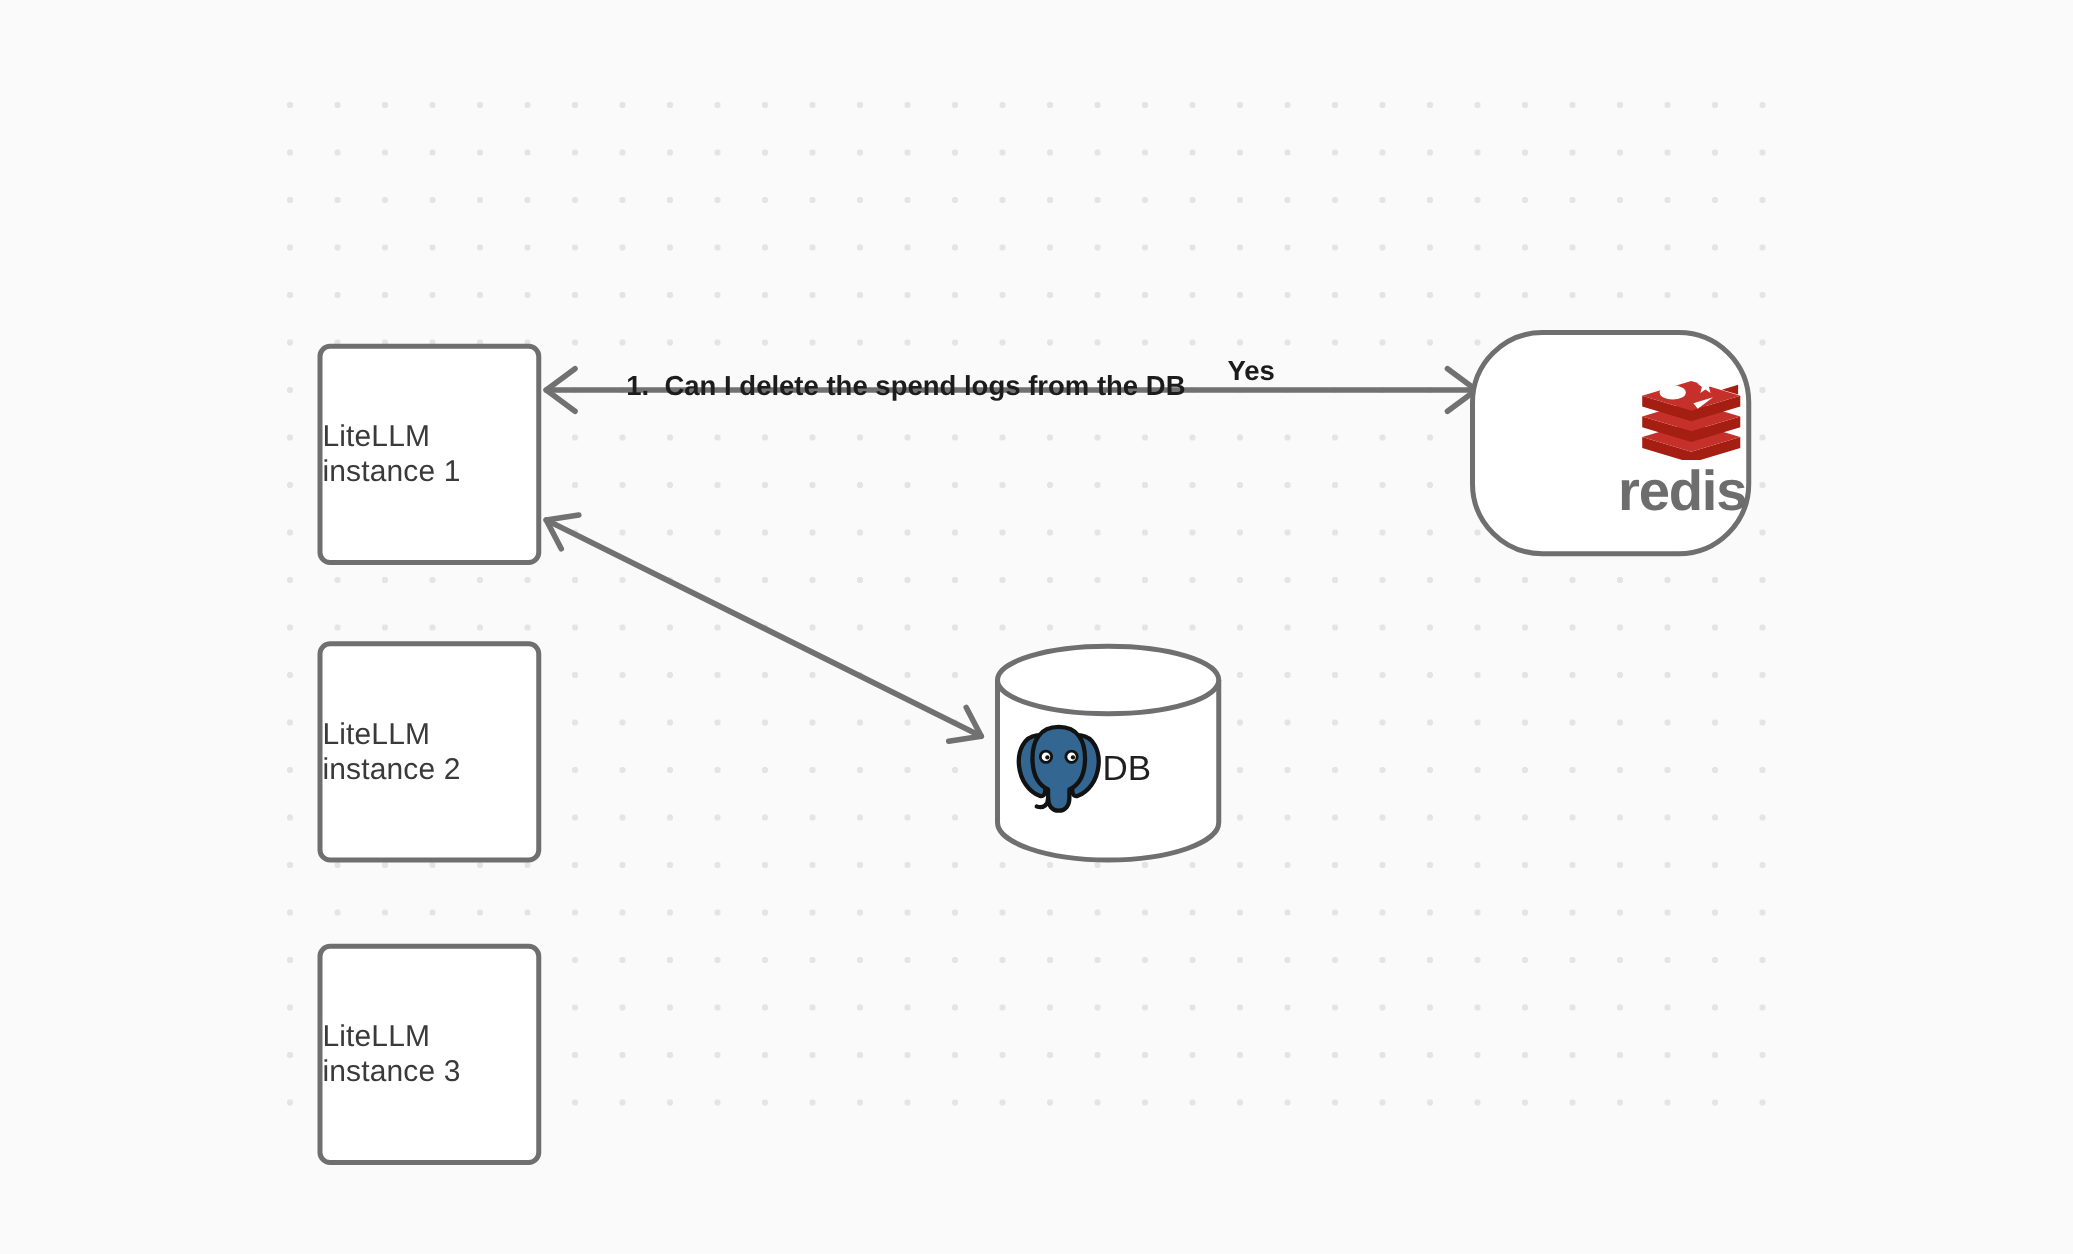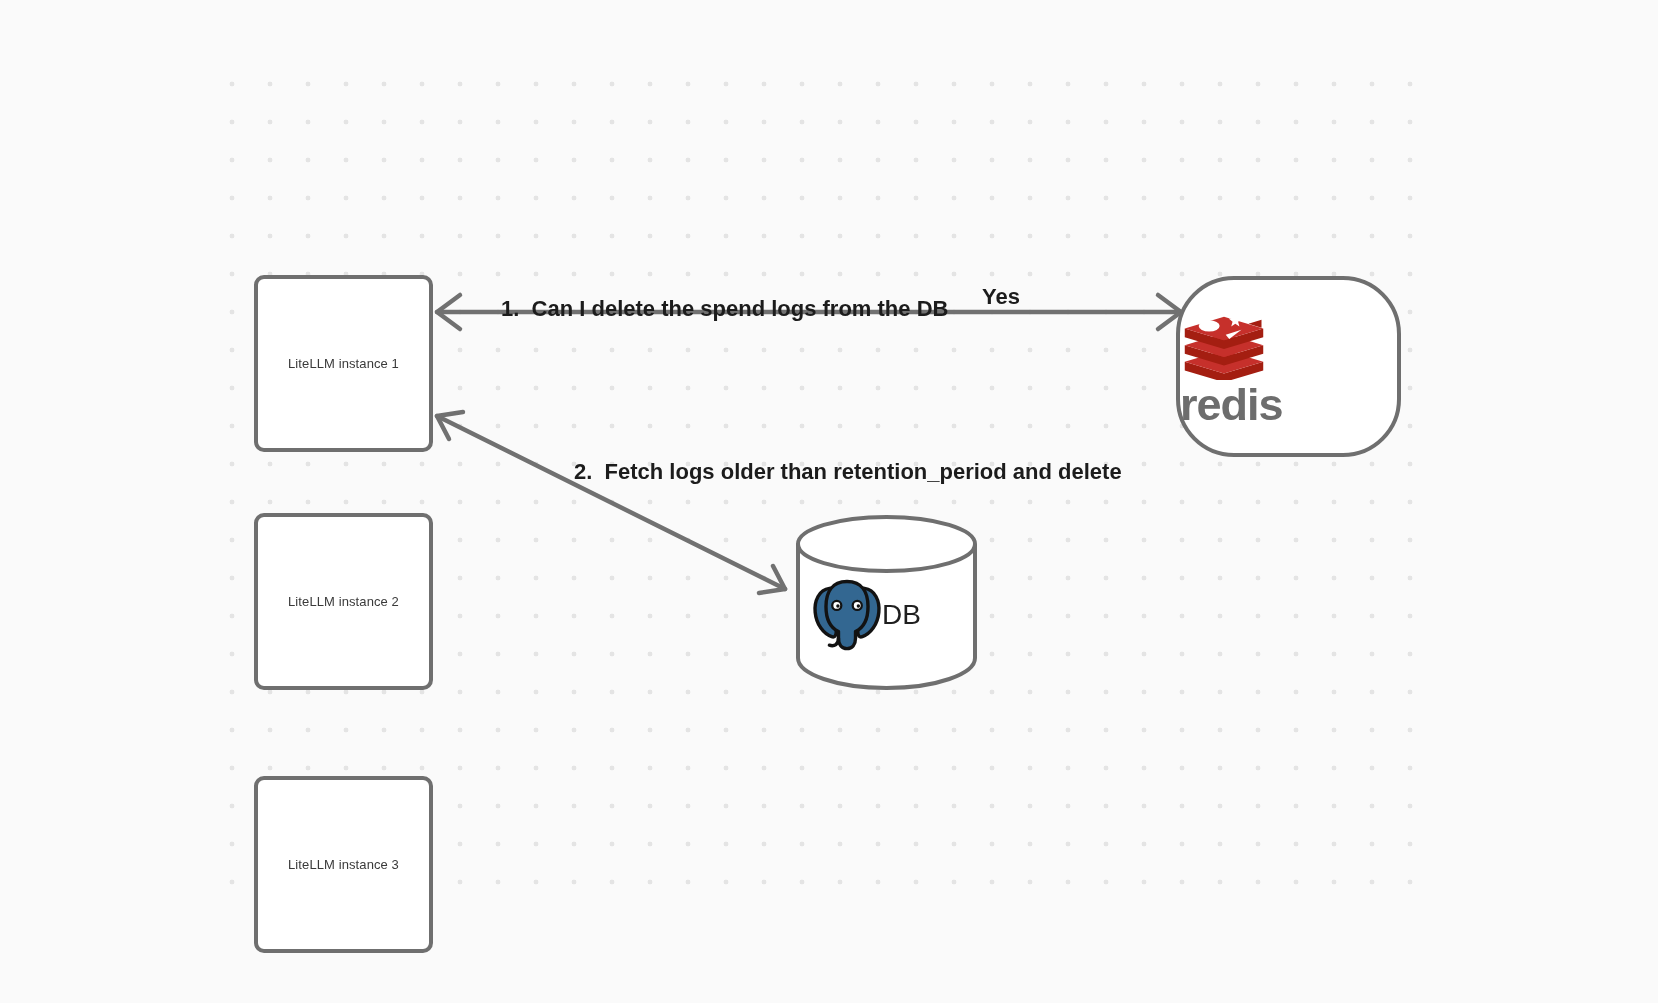--- a/index.html
+++ b/index.html
@@ -36,40 +36,40 @@
     width: 171px;
     height: 169px;
     background: #ffffff;
     border: 4px solid #6f6f6f;
     border-radius: 10px;
     display: flex;
     align-items: center;
     justify-content: center;
   }
   .instance-box .box-label {
-    font-size: 13px;
+    font-size: 24px;
     color: #3a3a3a;
     letter-spacing: 0.1px;
   }
   .box-1 { top: 275px; }
   .box-2 { top: 513px; }
-  .box-3 { top: 755px; margin-top: 21px; }
+  .box-3 { top: 755px; }
 
   .redis-node {
     position: absolute;
     left: 1176px;
-    top: 276px;
+    top: 264px;
     width: 217px;
     height: 167px;
     background: #ffffff;
     border: 4px solid #6f6f6f;
     border-radius: 58px;
     display: flex;
     flex-direction: column;
-    align-items: flex-start;
+    align-items: flex-end;
     justify-content: center;
     padding-top: 6px;
   }
   .redis-wordmark {
     font-size: 45px;
     font-weight: 700;
     color: #6d6d6d;
     letter-spacing: -1px;
     line-height: 1;
     margin-top: 2px;
@@ -181,15 +181,14 @@
         <circle cx="49" cy="51" r="3" fill="#121212"></circle>
         <circle cx="83" cy="50" r="8" fill="#ffffff" stroke="#121212" stroke-width="4"></circle>
         <circle cx="85" cy="51" r="3" fill="#121212"></circle>
       </svg>
       <span class="db-label">DB</span>
     </div>
   </div>
 
   <div class="edge-label edge-label-1">1.  Can I delete the spend logs from the DB</div>
   <div class="edge-label edge-label-yes">Yes</div>
-  <div class="edge-label edge-label-2">2.  Fetch logs older than retention_period and delete</div>
 
 </div>
 
 </body></html>

